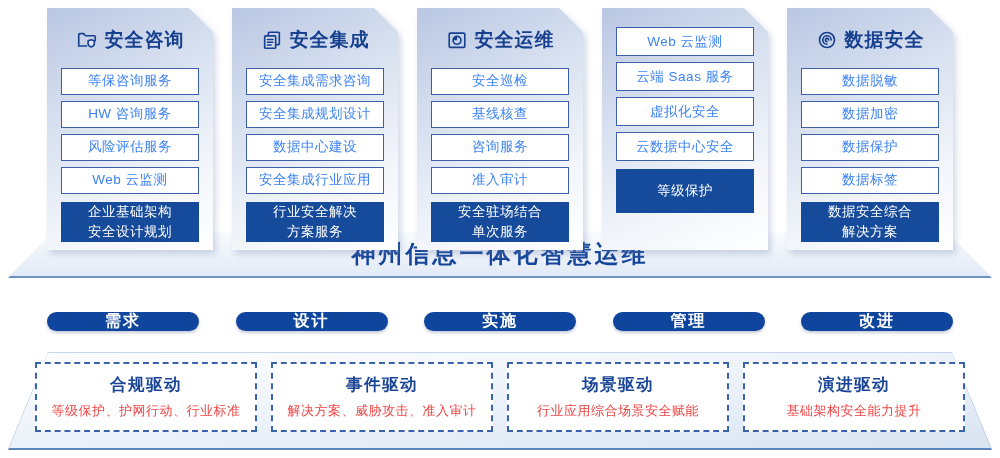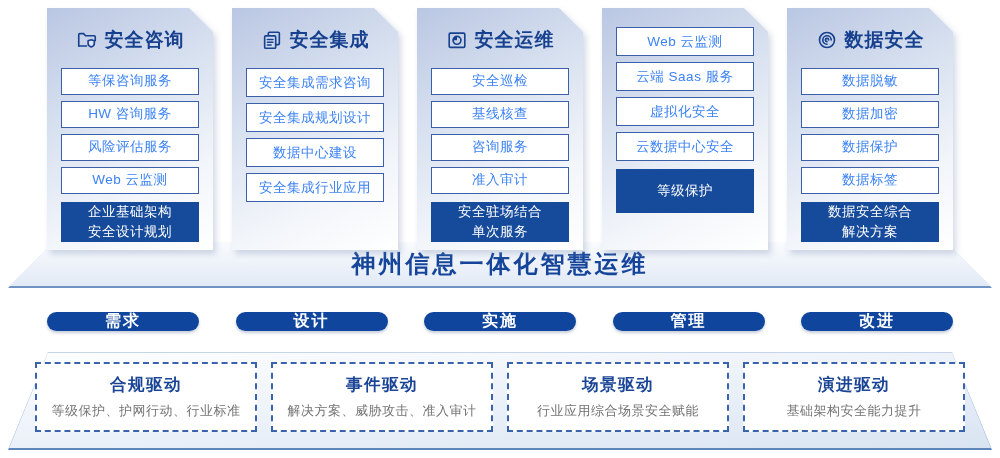--- a/index.html
+++ b/index.html
@@ -16,21 +16,21 @@
   .card-header{display:flex;align-items:center;justify-content:center;gap:7px;
                color:#17418f;font-weight:bold;font-size:19px;letter-spacing:1px;margin-bottom:15px;}
   .card-header svg{display:block;}
   .svc{height:27px;border:1.5px solid #3b5fa9;background:#fff;color:#3b82f6;font-size:13.5px;
        display:flex;align-items:center;justify-content:center;margin-bottom:6px;letter-spacing:.5px;}
   .highlight{height:44px;background:#164a9b;color:#fff;font-weight:normal;font-size:13.5px;line-height:1.5;
              display:flex;flex-direction:column;align-items:center;justify-content:center;text-align:center;
              margin-top:2px;letter-spacing:.5px;}
 
   
-  .banner-wrap{position:absolute;left:8px;top:242px;width:984px;height:46px;z-index:1;}
+  .banner-wrap{position:absolute;left:8px;top:232px;width:984px;height:46px;z-index:1;}
   .banner-edge{position:absolute;inset:0;
                clip-path:polygon(46px 0,calc(100% - 46px) 0,100% 100%,0 100%);
                background:linear-gradient(#c3d1e8,#6e92c3);}
   .banner-fill{position:absolute;left:1px;right:1px;top:0;bottom:2px;
                clip-path:polygon(45px 0,calc(100% - 45px) 0,100% 100%,0 100%);
                background:linear-gradient(#f9fbfe,#e2eaf6);
                display:flex;align-items:center;justify-content:center;}
   .banner-title{color:#15459b;font-weight:bold;font-size:24px;letter-spacing:3px;}
 
   
@@ -46,21 +46,21 @@
              background:linear-gradient(#c6d5ea,#5d85ba);}
   .base-fill{position:absolute;left:1px;right:1px;top:1px;bottom:2px;
              clip-path:polygon(39px 0,calc(100% - 39px) 0,100% 100%,0 100%);
              background:linear-gradient(175deg,#fdfeff 0%,#eef3fa 45%,#d9e4f2 100%);}
 
   
   .drivers-row{position:absolute;left:35px;top:362px;width:930px;display:flex;justify-content:space-between;z-index:3;}
   .driver{width:218px;height:62px;box-sizing:content-box;border:2px dashed #3a63ae;background:#fff;
           text-align:center;padding-top:4px;}
   .driver-title{color:#1a4596;font-weight:bold;font-size:16.5px;letter-spacing:1.5px;margin-top:6px;}
-  .driver-desc{color:#737373;font-size:13px;letter-spacing:.5px;margin-top:6px;}
+  .driver-desc{color:#ef4444;font-size:13px;letter-spacing:.5px;margin-top:6px;}
 </style>
 </head>
 <body>
 
 <div class="stage">
 
   <div class="cards-row">
 
     <div class="card-shadow">
         <div class="card">
@@ -94,20 +94,24 @@
             <rect x="4" y="7.5" width="12" height="13.5" rx="1.2" fill="#cfd9ec"></rect>
             <path d="M7 11.5h6M7 14.5h6M7 17.5h4"></path>
           </svg>
         </span>
         <span>安全集成</span>
       </div>
       <div class="svc">安全集成需求咨询</div>
       <div class="svc">安全集成规划设计</div>
       <div class="svc">数据中心建设</div>
       <div class="svc">安全集成行业应用</div>
+      <div class="highlight">
+        <span>行业安全解决</span>
+        <span>方案服务</span>
+      </div>
     </div>
       </div>
 
     <div class="card-shadow">
         <div class="card">
       <div class="card-header">
         <span>
           <svg width="22" height="22" viewBox="0 0 24 24" fill="none" stroke="#17418f" stroke-width="1.8" stroke-linejoin="round" stroke-linecap="round">
             <rect x="3.5" y="4.5" width="17" height="15.5" rx="1.3"></rect>
             <circle cx="12" cy="12.3" r="4.3"></circle>

